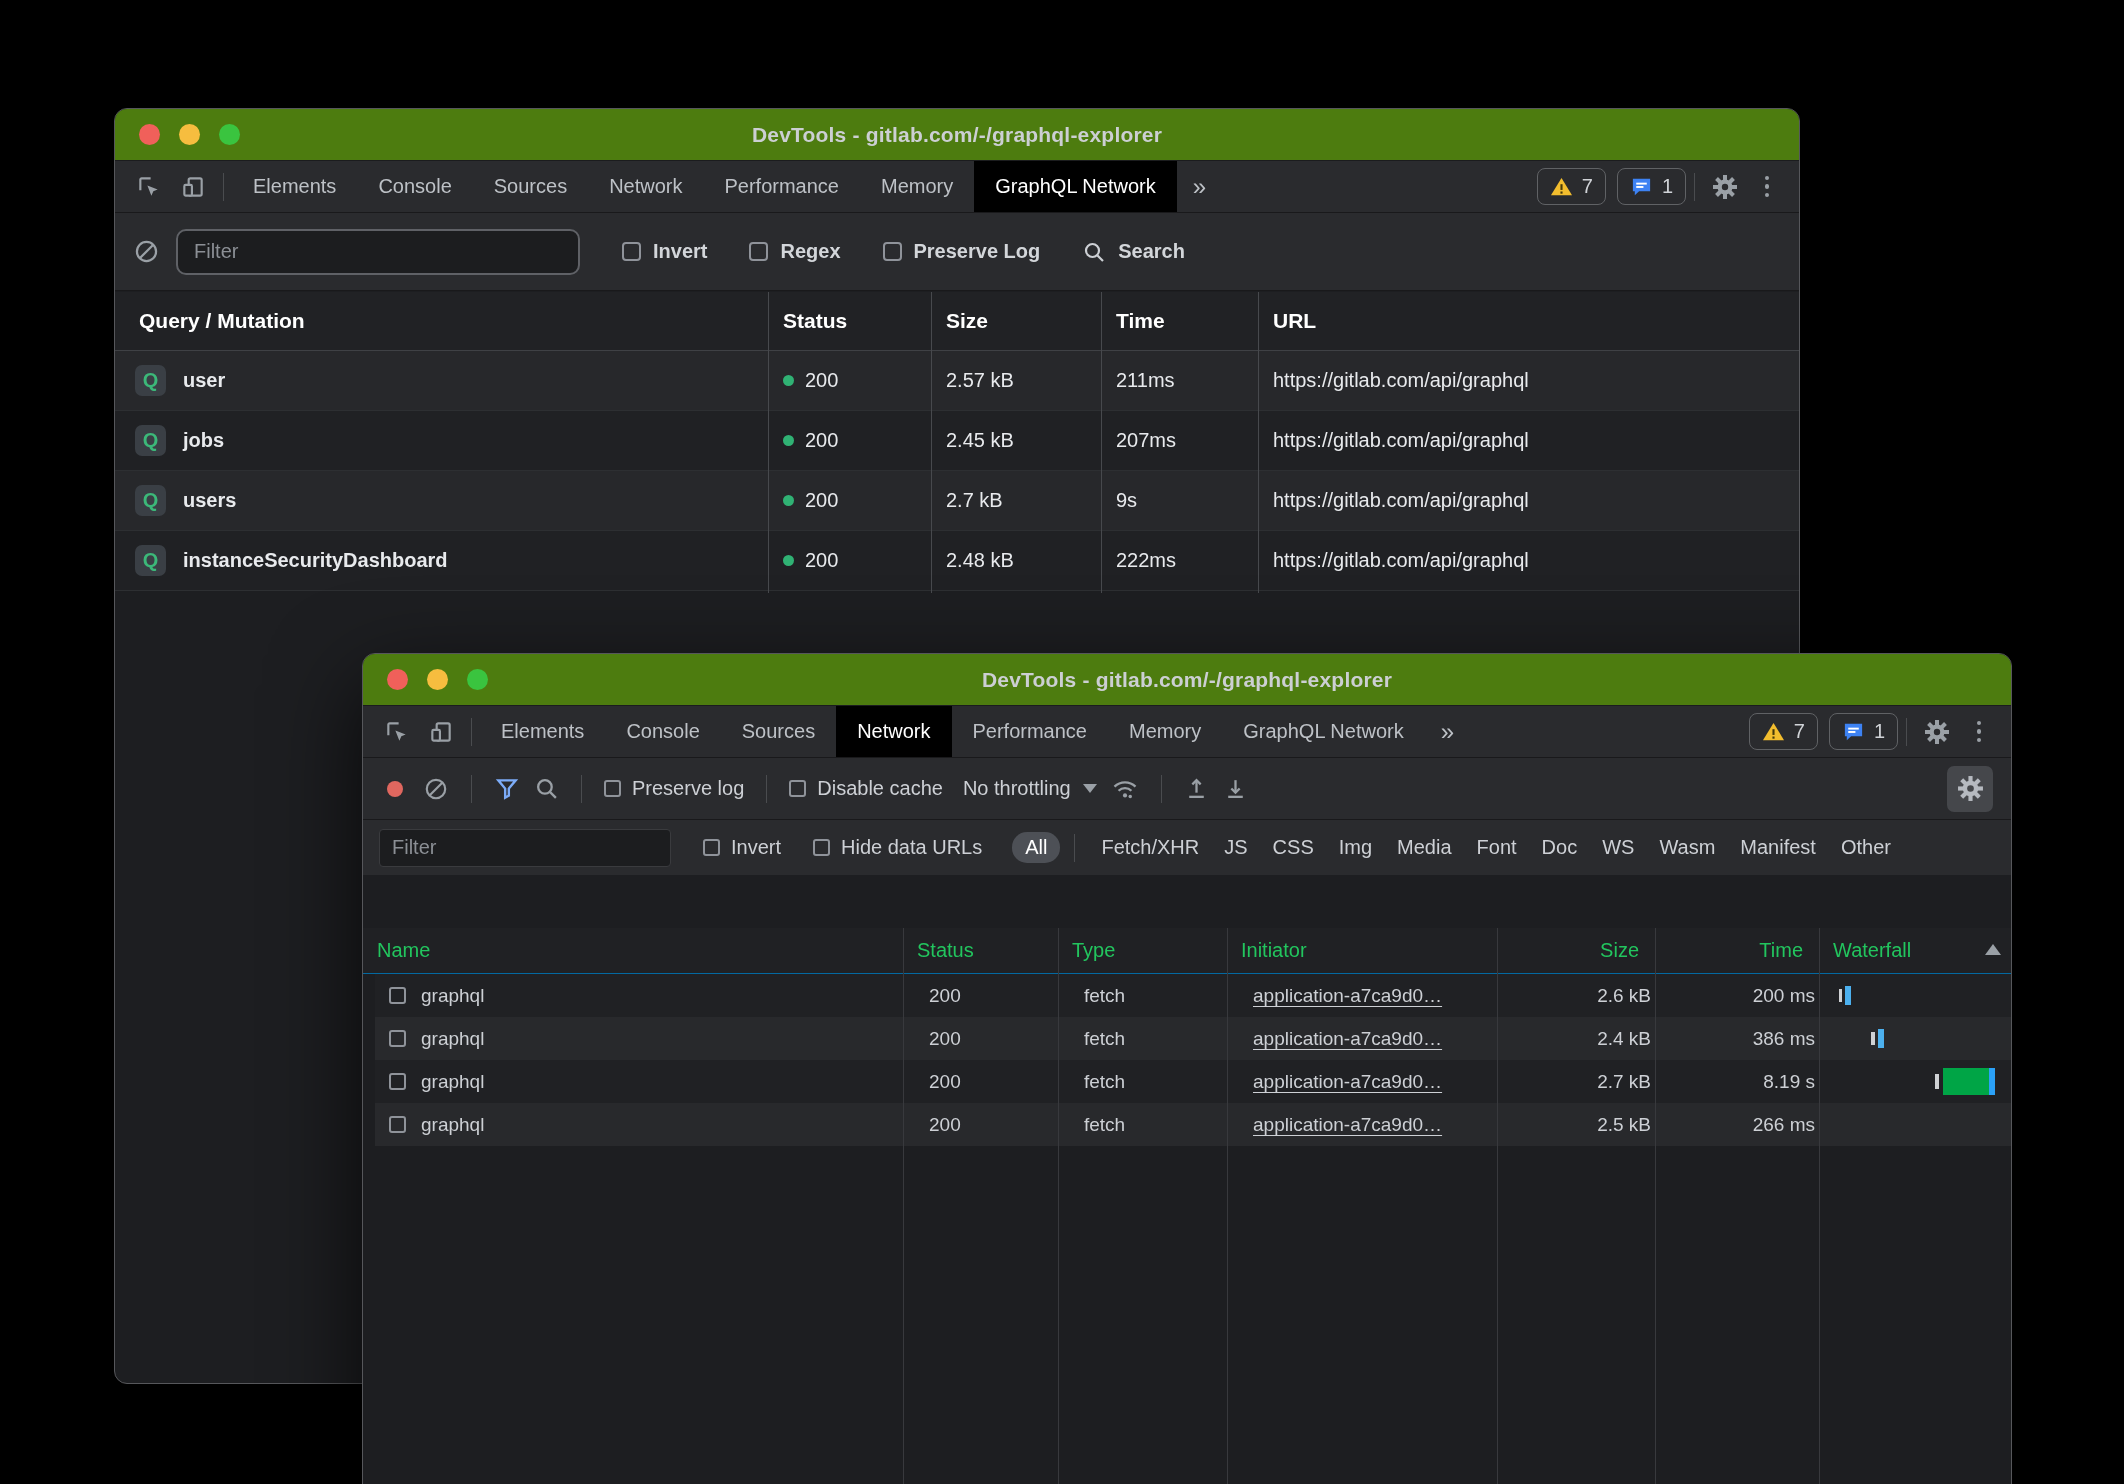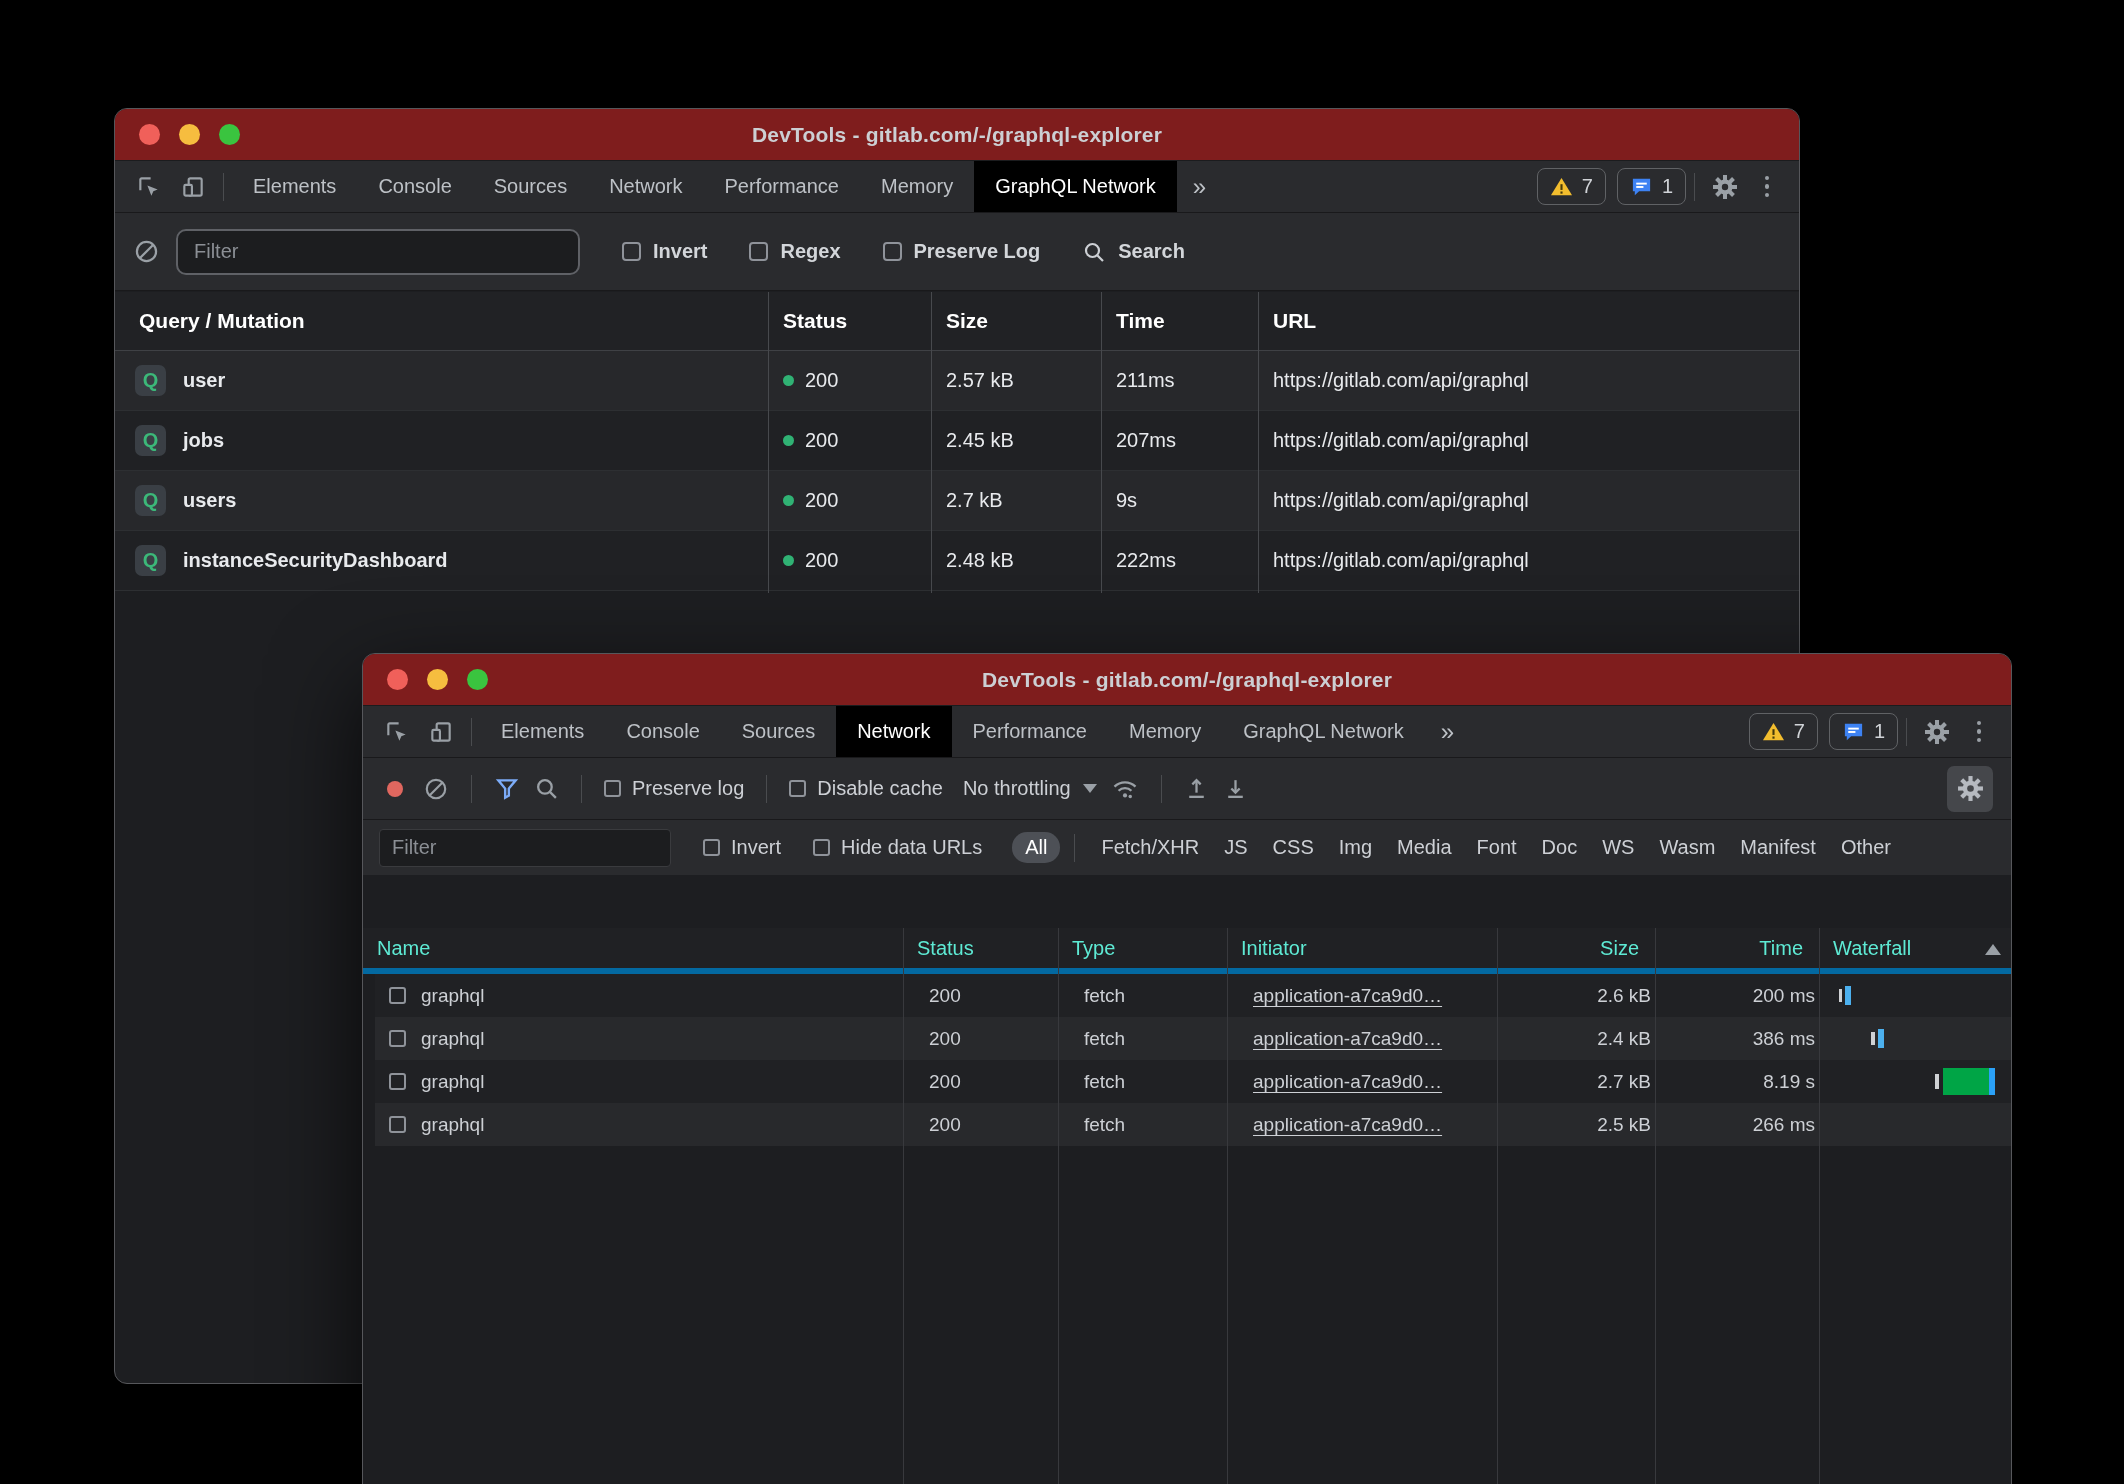--- a/index.html
+++ b/index.html
@@ -12,21 +12,21 @@
   .window {
     position:absolute; background:#1d1e21; border:1px solid #56575b;
     border-radius:13px; box-shadow:0 30px 90px rgba(0,0,0,.75);
     overflow:hidden;
   }
   #win-back  { left:114px; top:108px;  width:1686px; height:1276px; z-index:1; }
   #win-front { left:362px; top:653px;  width:1650px; height:860px;  z-index:2; }
 
   
   .titlebar {
-    height:52px; background:#7f1d1d; border-bottom:1px solid #1b1c1e;
+    height:52px; background:#4d7c0f; border-bottom:1px solid #1b1c1e;
     display:flex; align-items:center; justify-content:center; position:relative;
   }
   .lights { position:absolute; left:24px; top:0; height:100%; display:flex; align-items:center; gap:19px; }
   .light { width:21px; height:21px; border-radius:50%; }
   .light.red    { background:var(--traffic-red); }
   .light.yellow { background:var(--traffic-yellow); }
   .light.green  { background:var(--traffic-green); }
   .win-title { color:#cccfd3; font-size:21px; font-weight:bold; letter-spacing:.2px; }
 
   
@@ -111,21 +111,21 @@
   .nf-cb { display:flex; align-items:center; gap:11px; margin-left:32px; }
   .chip-all { background:#4d5056; border-radius:15px; padding:4px 13px; color:#fff; margin-left:30px; }
   .type-list { display:flex; align-items:center; gap:25px; margin-left:18px; }
   .netfilter2 {
     height:52px; background:#2a2b2e; border-bottom:1px solid #19191b;
     display:flex; align-items:center; padding:0 18px; gap:42px; color:#cdd0d5; font-size:20px;
   }
 
   .net-table { position:absolute; top:274px; left:0; right:0; bottom:0; background:#1d1e21; }
   .net-grid { display:grid; grid-template-columns:540px 155px 169px 270px 158px 164px 1fr; align-items:center; }
-  .net-header { height:46px; background:#202124; border-bottom:6px solid #0369a1; color:#5eead4; font-size:20px; position:relative; }
+  .net-header { height:46px; background:#202124; border-bottom:1px solid #0369a1; color:#22c55e; font-size:20px; position:relative; }
   .net-row { height:43px; font-size:19px; color:#cdd0d5;margin-left:12px; }
   .net-row.alt0 { background:#202124; }
   .net-row.alt1 { background:#28292c; }
   .net-cell { padding-left:14px; overflow:hidden; white-space:nowrap; }
   .net-cell.name { display:flex; align-items:center; gap:15px; }
   .net-cell.num { text-align:right; padding-right:16px; }
   .initiator-link { text-decoration:underline; text-underline-offset:4px; }
   .wf-cell { position:relative; height:100%; }
   .wf-bar { position:absolute; }
   .sort-asc {

